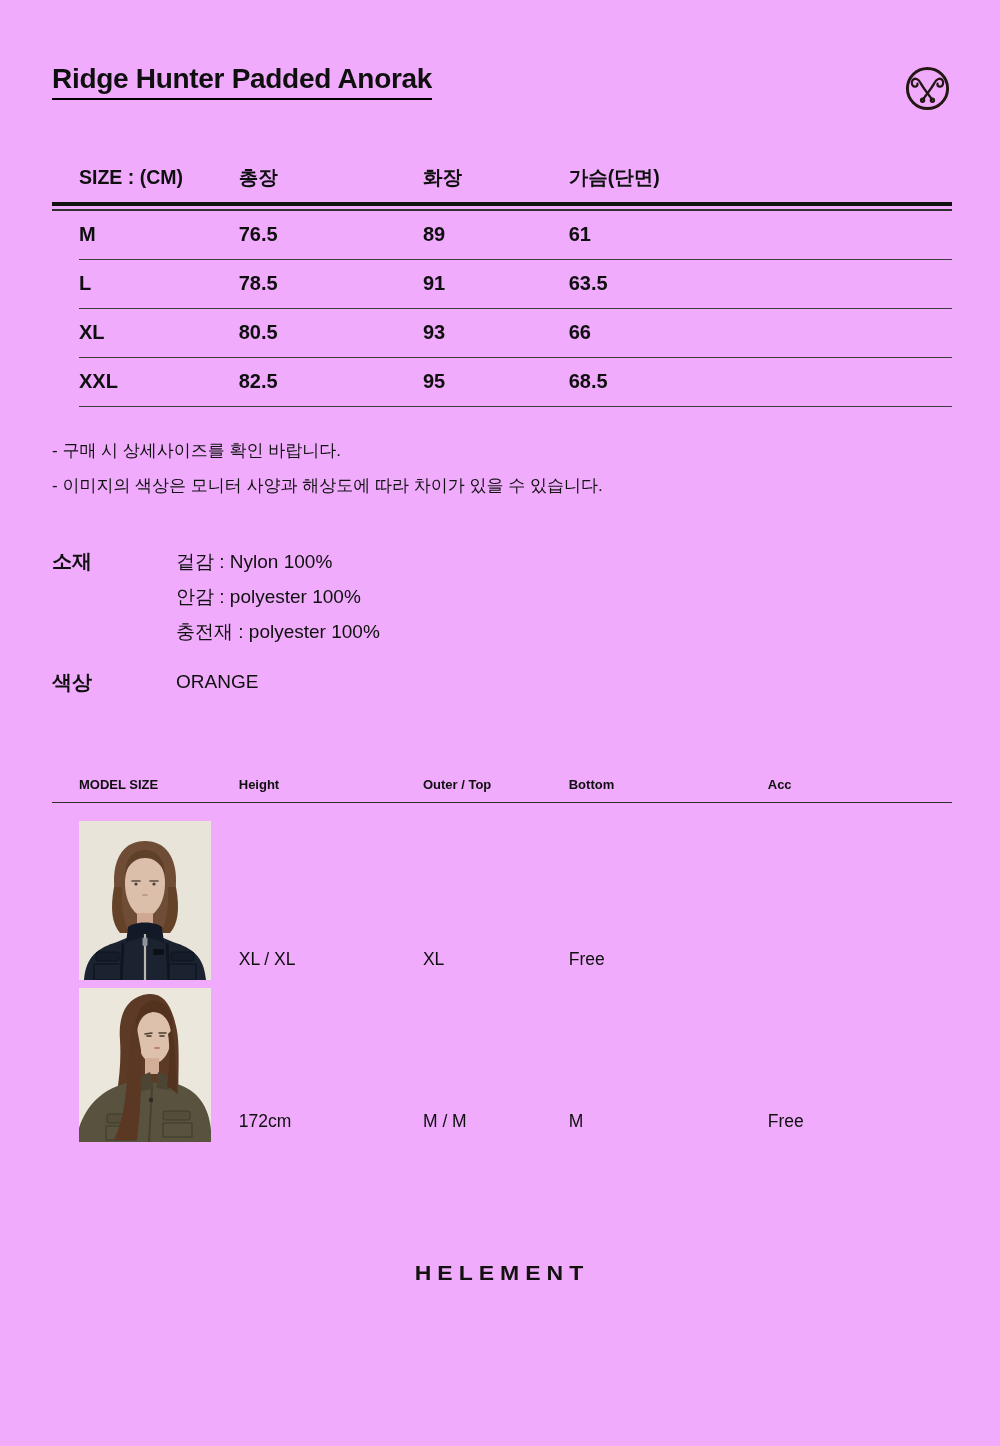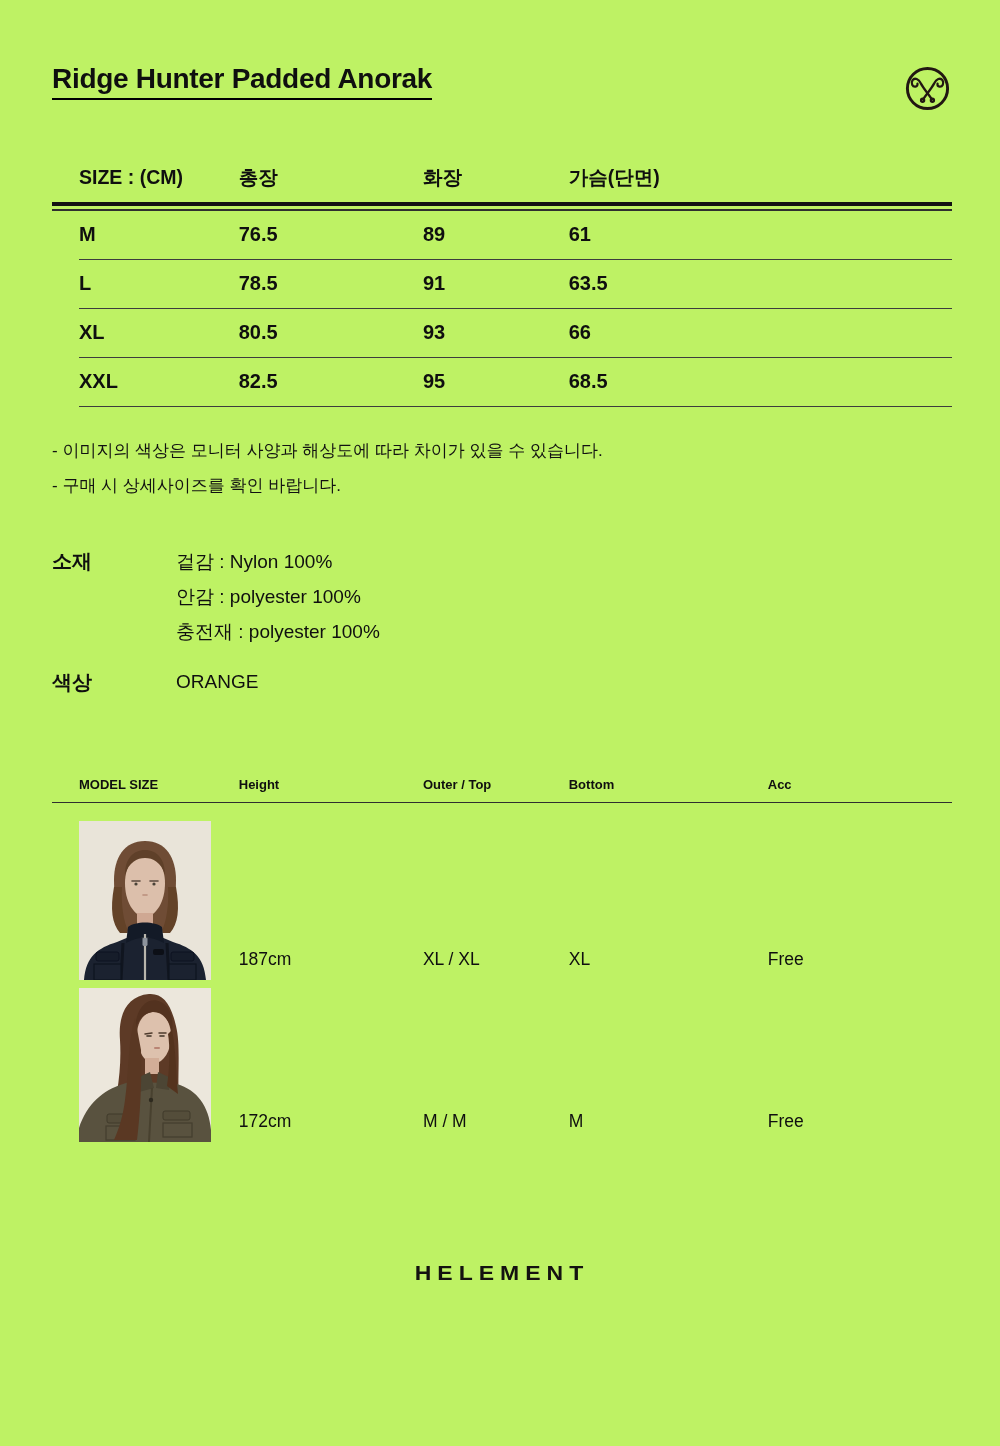--- a/index.html
+++ b/index.html
@@ -2,21 +2,21 @@
 <html><head>
 <meta charset="utf-8">
 <style>
   html, body { margin: 0; padding: 0; background: #ffffff; }
   .page {
     position: relative;
     width: 1000px;
     height: 1446px;
     box-sizing: border-box;
     padding: 62px 48px 0 52px;
-    background: #bef264;
+    background: #f0abfc;
     color: #0f0f0f;
     font-family: "Liberation Sans", "DejaVu Sans", sans-serif;
     overflow: hidden;
   }
 
   
   .header { display: flex; justify-content: space-between; align-items: flex-start; height: 44px; }
   .title {
     margin: 0;
     font-size: 28px;
@@ -138,22 +138,22 @@
     <div class="trow size-row">
       <div class="c c0">XXL</div>
       <div class="c">82.5</div>
       <div class="c">95</div>
       <div class="c">68.5</div>
       <div class="c"></div>
     </div>
   </section>
 
   <section class="notes">
+    <p>- 구매 시 상세사이즈를 확인 바랍니다.</p>
     <p>- 이미지의 색상은 모니터 사양과 해상도에 따라 차이가 있을 수 있습니다.</p>
-    <p>- 구매 시 상세사이즈를 확인 바랍니다.</p>
   </section>
 
   <section class="details">
     <div class="detail-row detail-material">
       <div class="dlabel">소재</div>
       <div class="dvals">
         <p>겉감 : Nylon 100%</p>
         <p>안감 : polyester 100%</p>
         <p>충전재 : polyester 100%</p>
       </div>
@@ -202,21 +202,20 @@
             <path d="M44,122 L42,159" stroke="#10151f" stroke-width="3"></path>
             <path d="M88,122 L90,159" stroke="#10151f" stroke-width="3"></path>
             <rect x="17" y="131" width="23" height="9" rx="2" fill="#161d2a" stroke="#0d1220" stroke-width="1"></rect>
             <rect x="92" y="131" width="23" height="9" rx="2" fill="#161d2a" stroke="#0d1220" stroke-width="1"></rect>
             <rect x="15" y="143" width="27" height="16" fill="#1b2230" stroke="#0e141f" stroke-width="1.2"></rect>
             <rect x="90" y="143" width="27" height="16" fill="#1b2230" stroke="#0e141f" stroke-width="1.2"></rect>
             <rect x="74" y="128" width="11" height="6" rx="2" fill="#0c0f16"></rect>
           </svg>
         </span>
       </div>
-      <div class="c val">187cm</div>
       <div class="c val">XL / XL</div>
       <div class="c val">XL</div>
       <div class="c val">Free</div>
     </div>
 
     <div class="trow model-row second">
       <div class="c c0 photo-cell">
         <span class="photo-frame">
           <svg viewBox="0 0 132 154" aria-hidden="true">
             <rect width="132" height="154" fill="#ece7dc"></rect>

